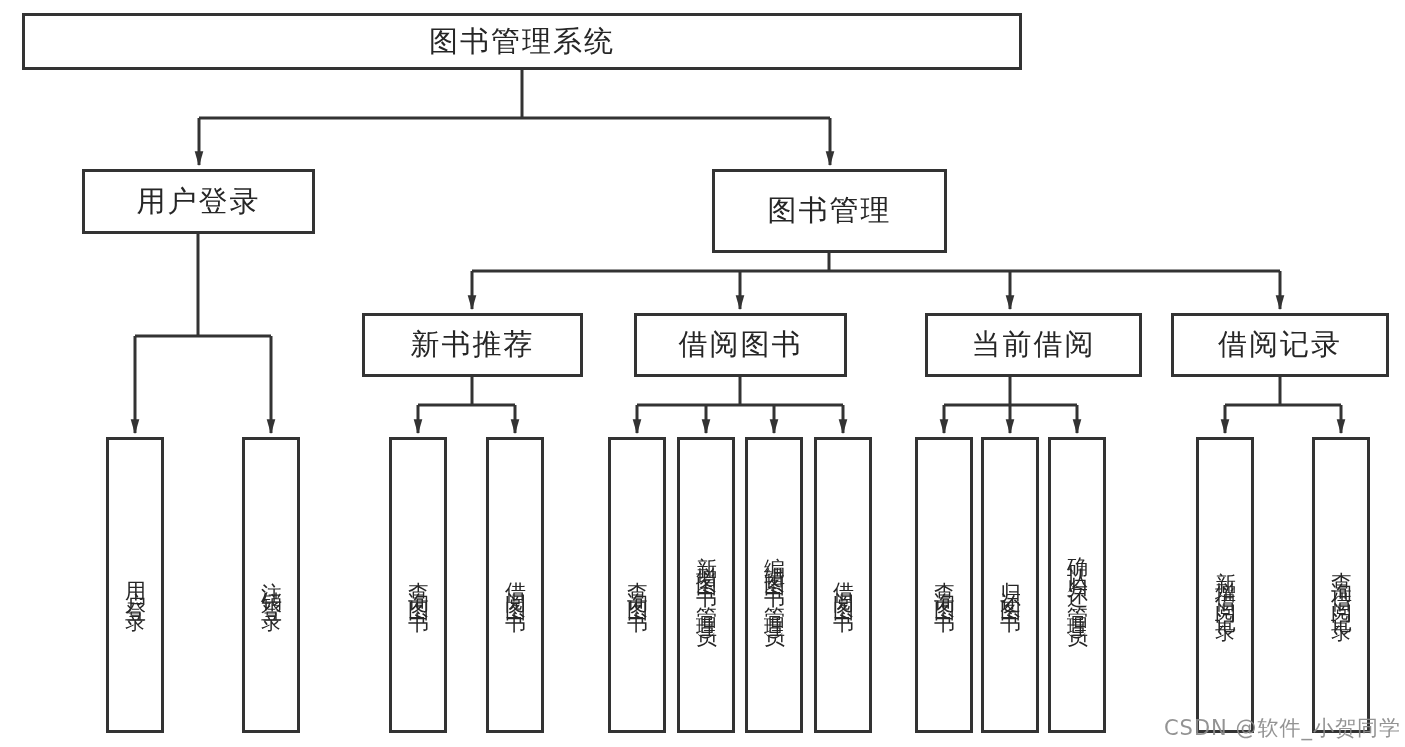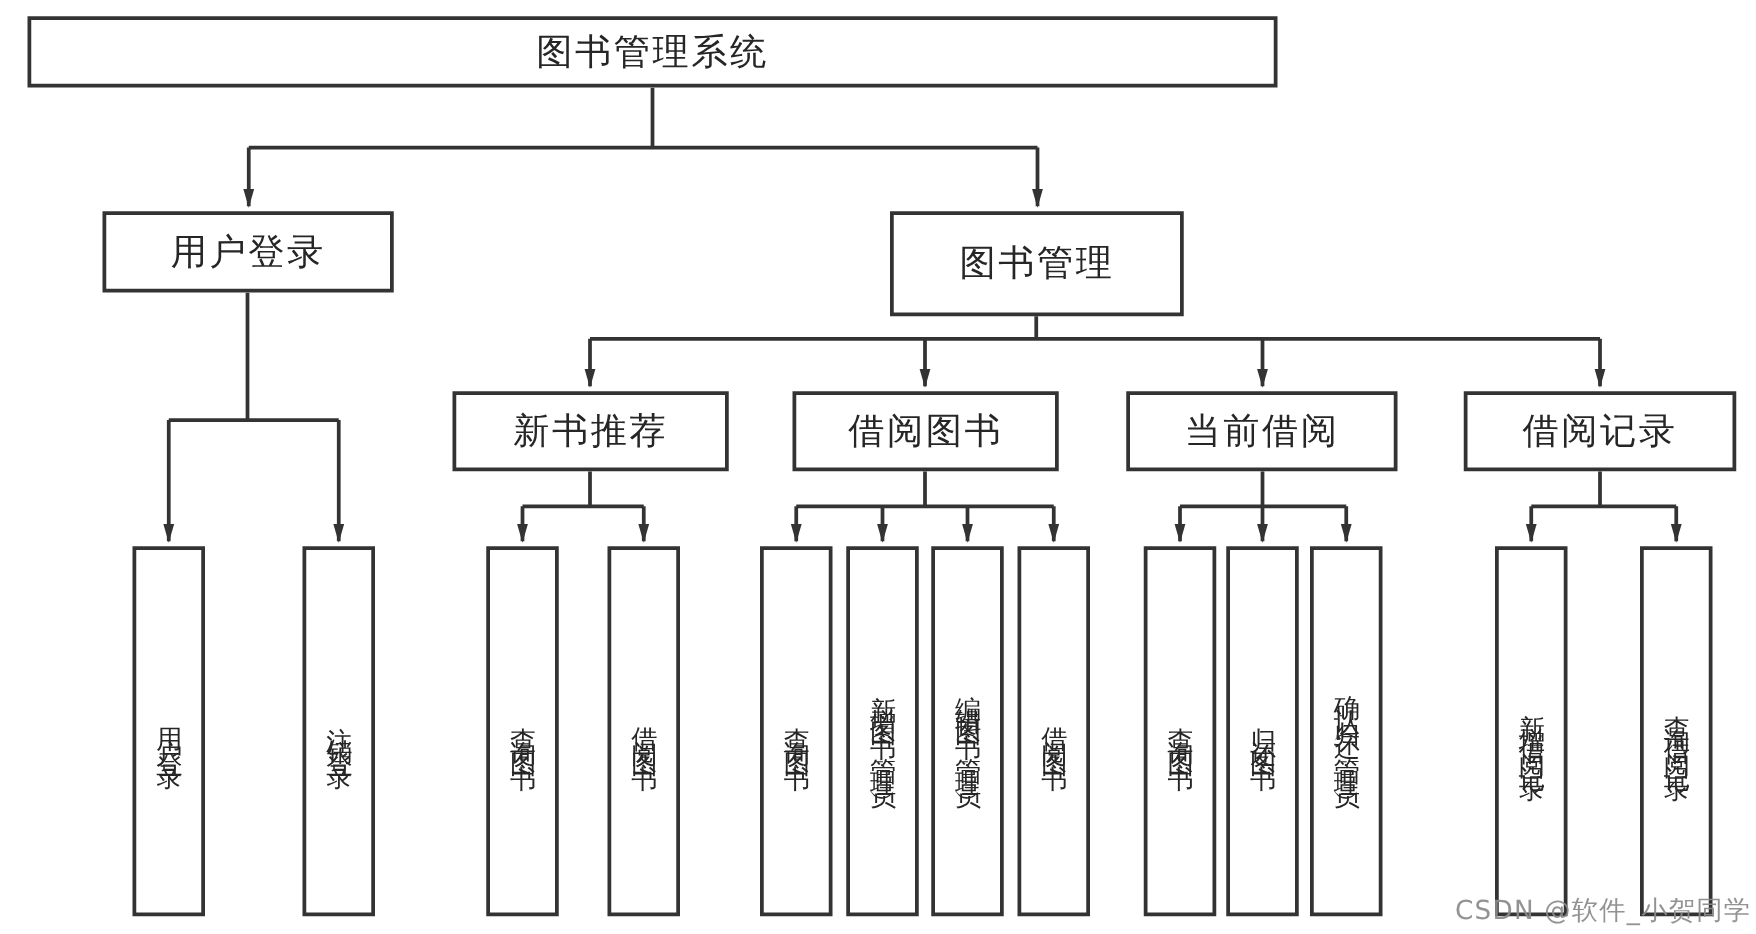--- a/index.html
+++ b/index.html
@@ -114,21 +114,21 @@
   <div class="node hbox" style="left:712px;top:169px;width:235px;height:84px;">
     <span>图书管理</span>
   </div>
 
   <div class="node hbox" style="left:362px;top:313px;width:221px;height:64px;">
     <span>新书推荐</span>
   </div>
   <div class="node hbox" style="left:634px;top:313px;width:213px;height:64px;">
     <span>借阅图书</span>
   </div>
-  <div class="node hbox" style="left:901px;top:313px;width:217px;height:64px;">
+  <div class="node hbox" style="left:925px;top:313px;width:217px;height:64px;">
     <span>当前借阅</span>
   </div>
   <div class="node hbox" style="left:1171px;top:313px;width:218px;height:64px;">
     <span>借阅记录</span>
   </div>
 
   <div class="node vbox" style="left:106px;top:437px;width:58px;height:296px;">
     <span class="vtext">用户登录</span>
   </div>
   <div class="node vbox" style="left:242px;top:437px;width:58px;height:296px;">

